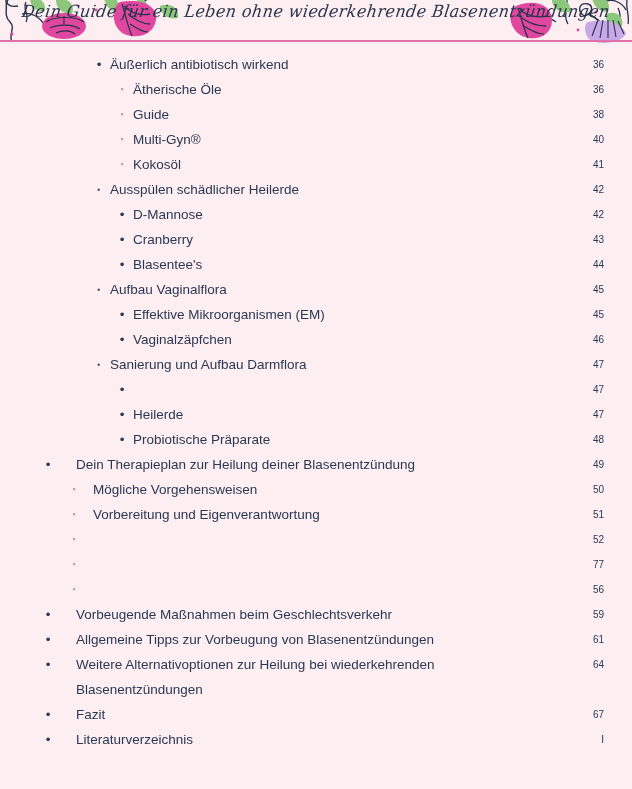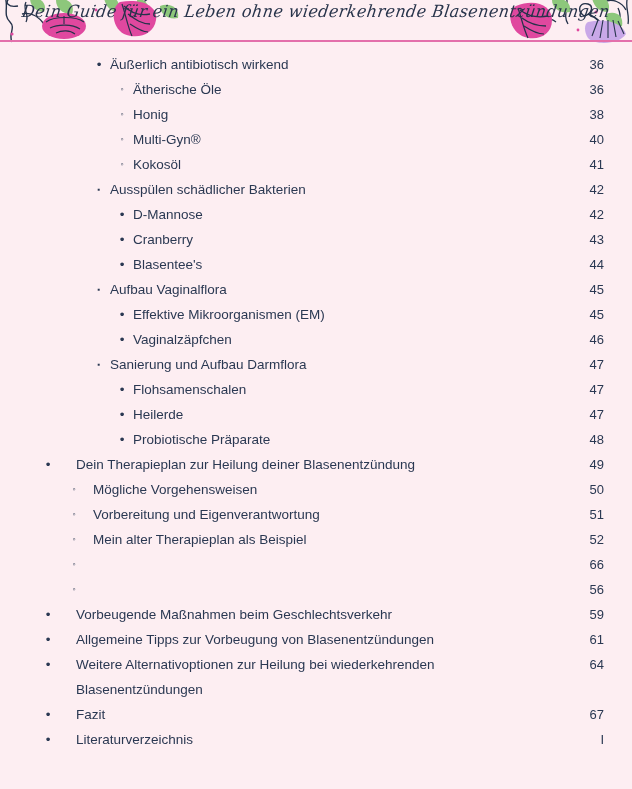--- a/index.html
+++ b/index.html
@@ -58,21 +58,21 @@
   .bullet.hollow{font-size:9px;}
   .label{
     display:block;
     max-width:430px;
   }
   .pageno{
     position:absolute;
     right:28px;
     top:0;
     line-height:25px;
-    font-size:13px;
+    font-size:10px;
     color:#2a3852;
     text-align:right;
     width:40px;
   }
   
   .lvl1 .label{margin-left:76px;}
   .lvl1 .bullet{left:42px;}
   .lvl2 .label{margin-left:93px;}
   .lvl2 .bullet{left:68px;}
   .lvl3 .label{margin-left:110px;}
@@ -161,36 +161,36 @@
       <span class="label">Äußerlich antibiotisch wirkend</span>
       <span class="pageno">36</span>
     </div>
     <div class="row lvl4">
       <span class="bullet hollow">◦</span>
       <span class="label">Ätherische Öle</span>
       <span class="pageno">36</span>
     </div>
     <div class="row lvl4">
       <span class="bullet hollow">◦</span>
-      <span class="label">Honig</span>
+      <span class="label">Guide</span>
       <span class="pageno">38</span>
     </div>
     <div class="row lvl4">
       <span class="bullet hollow">◦</span>
       <span class="label">Multi-Gyn®</span>
       <span class="pageno">40</span>
     </div>
     <div class="row lvl4">
       <span class="bullet hollow">◦</span>
       <span class="label">Kokosöl</span>
       <span class="pageno">41</span>
     </div>
     <div class="row lvl3">
       <span class="bullet sq">▪</span>
-      <span class="label">Ausspülen schädlicher Bakterien</span>
+      <span class="label">Ausspülen schädlicher Heilerde</span>
       <span class="pageno">42</span>
     </div>
     <div class="row lvl4">
       <span class="bullet ">•</span>
       <span class="label">D-Mannose</span>
       <span class="pageno">42</span>
     </div>
     <div class="row lvl4">
       <span class="bullet ">•</span>
       <span class="label">Cranberry</span>
@@ -216,21 +216,20 @@
       <span class="label">Vaginalzäpfchen</span>
       <span class="pageno">46</span>
     </div>
     <div class="row lvl3">
       <span class="bullet sq">▪</span>
       <span class="label">Sanierung und Aufbau Darmflora</span>
       <span class="pageno">47</span>
     </div>
     <div class="row lvl4">
       <span class="bullet ">•</span>
-      <span class="label">Flohsamenschalen</span>
       <span class="pageno">47</span>
     </div>
     <div class="row lvl4">
       <span class="bullet ">•</span>
       <span class="label">Heilerde</span>
       <span class="pageno">47</span>
     </div>
     <div class="row lvl4">
       <span class="bullet ">•</span>
       <span class="label">Probiotische Präparate</span>
@@ -246,26 +245,25 @@
       <span class="label">Mögliche Vorgehensweisen</span>
       <span class="pageno">50</span>
     </div>
     <div class="row lvl2">
       <span class="bullet hollow">◦</span>
       <span class="label">Vorbereitung und Eigenverantwortung</span>
       <span class="pageno">51</span>
     </div>
     <div class="row lvl2">
       <span class="bullet hollow">◦</span>
-      <span class="label">Mein alter Therapieplan als Beispiel</span>
       <span class="pageno">52</span>
     </div>
     <div class="row lvl2">
       <span class="bullet hollow">◦</span>
-      <span class="pageno">66</span>
+      <span class="pageno">77</span>
     </div>
     <div class="row lvl2">
       <span class="bullet hollow">◦</span>
       <span class="pageno">56</span>
     </div>
     <div class="row lvl1">
       <span class="bullet ">•</span>
       <span class="label">Vorbeugende Maßnahmen beim Geschlechtsverkehr</span>
       <span class="pageno">59</span>
     </div>

